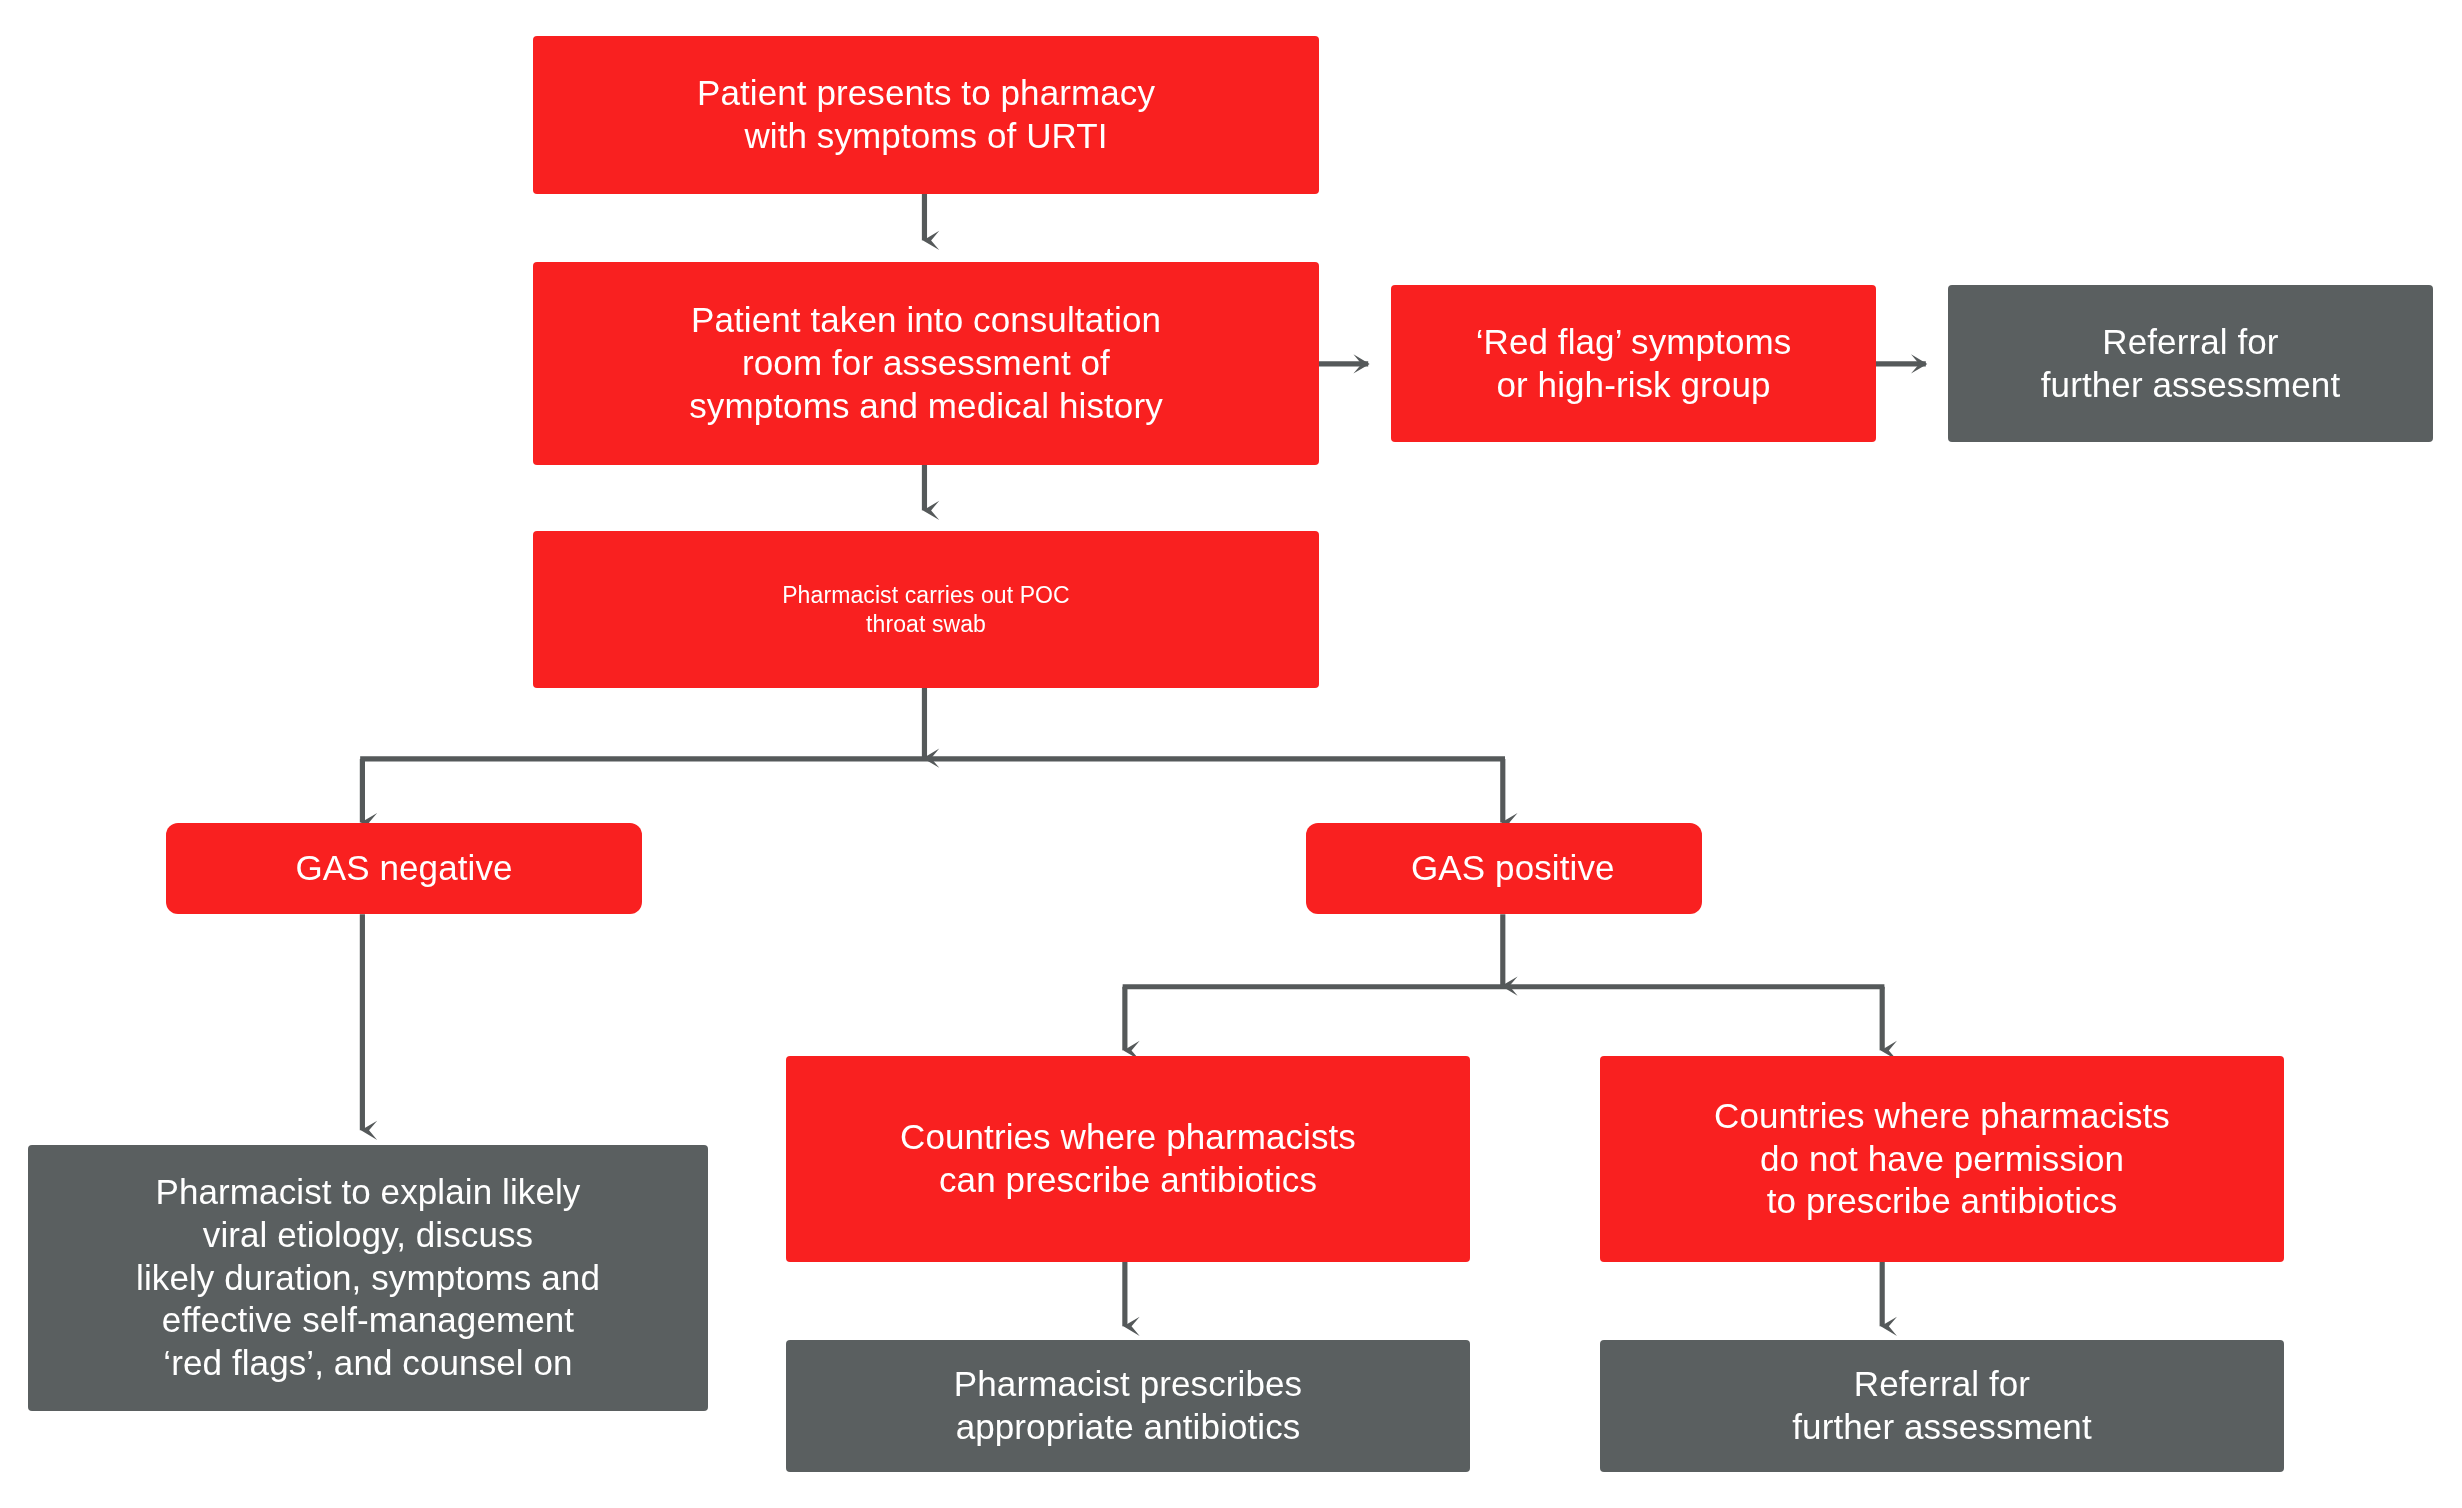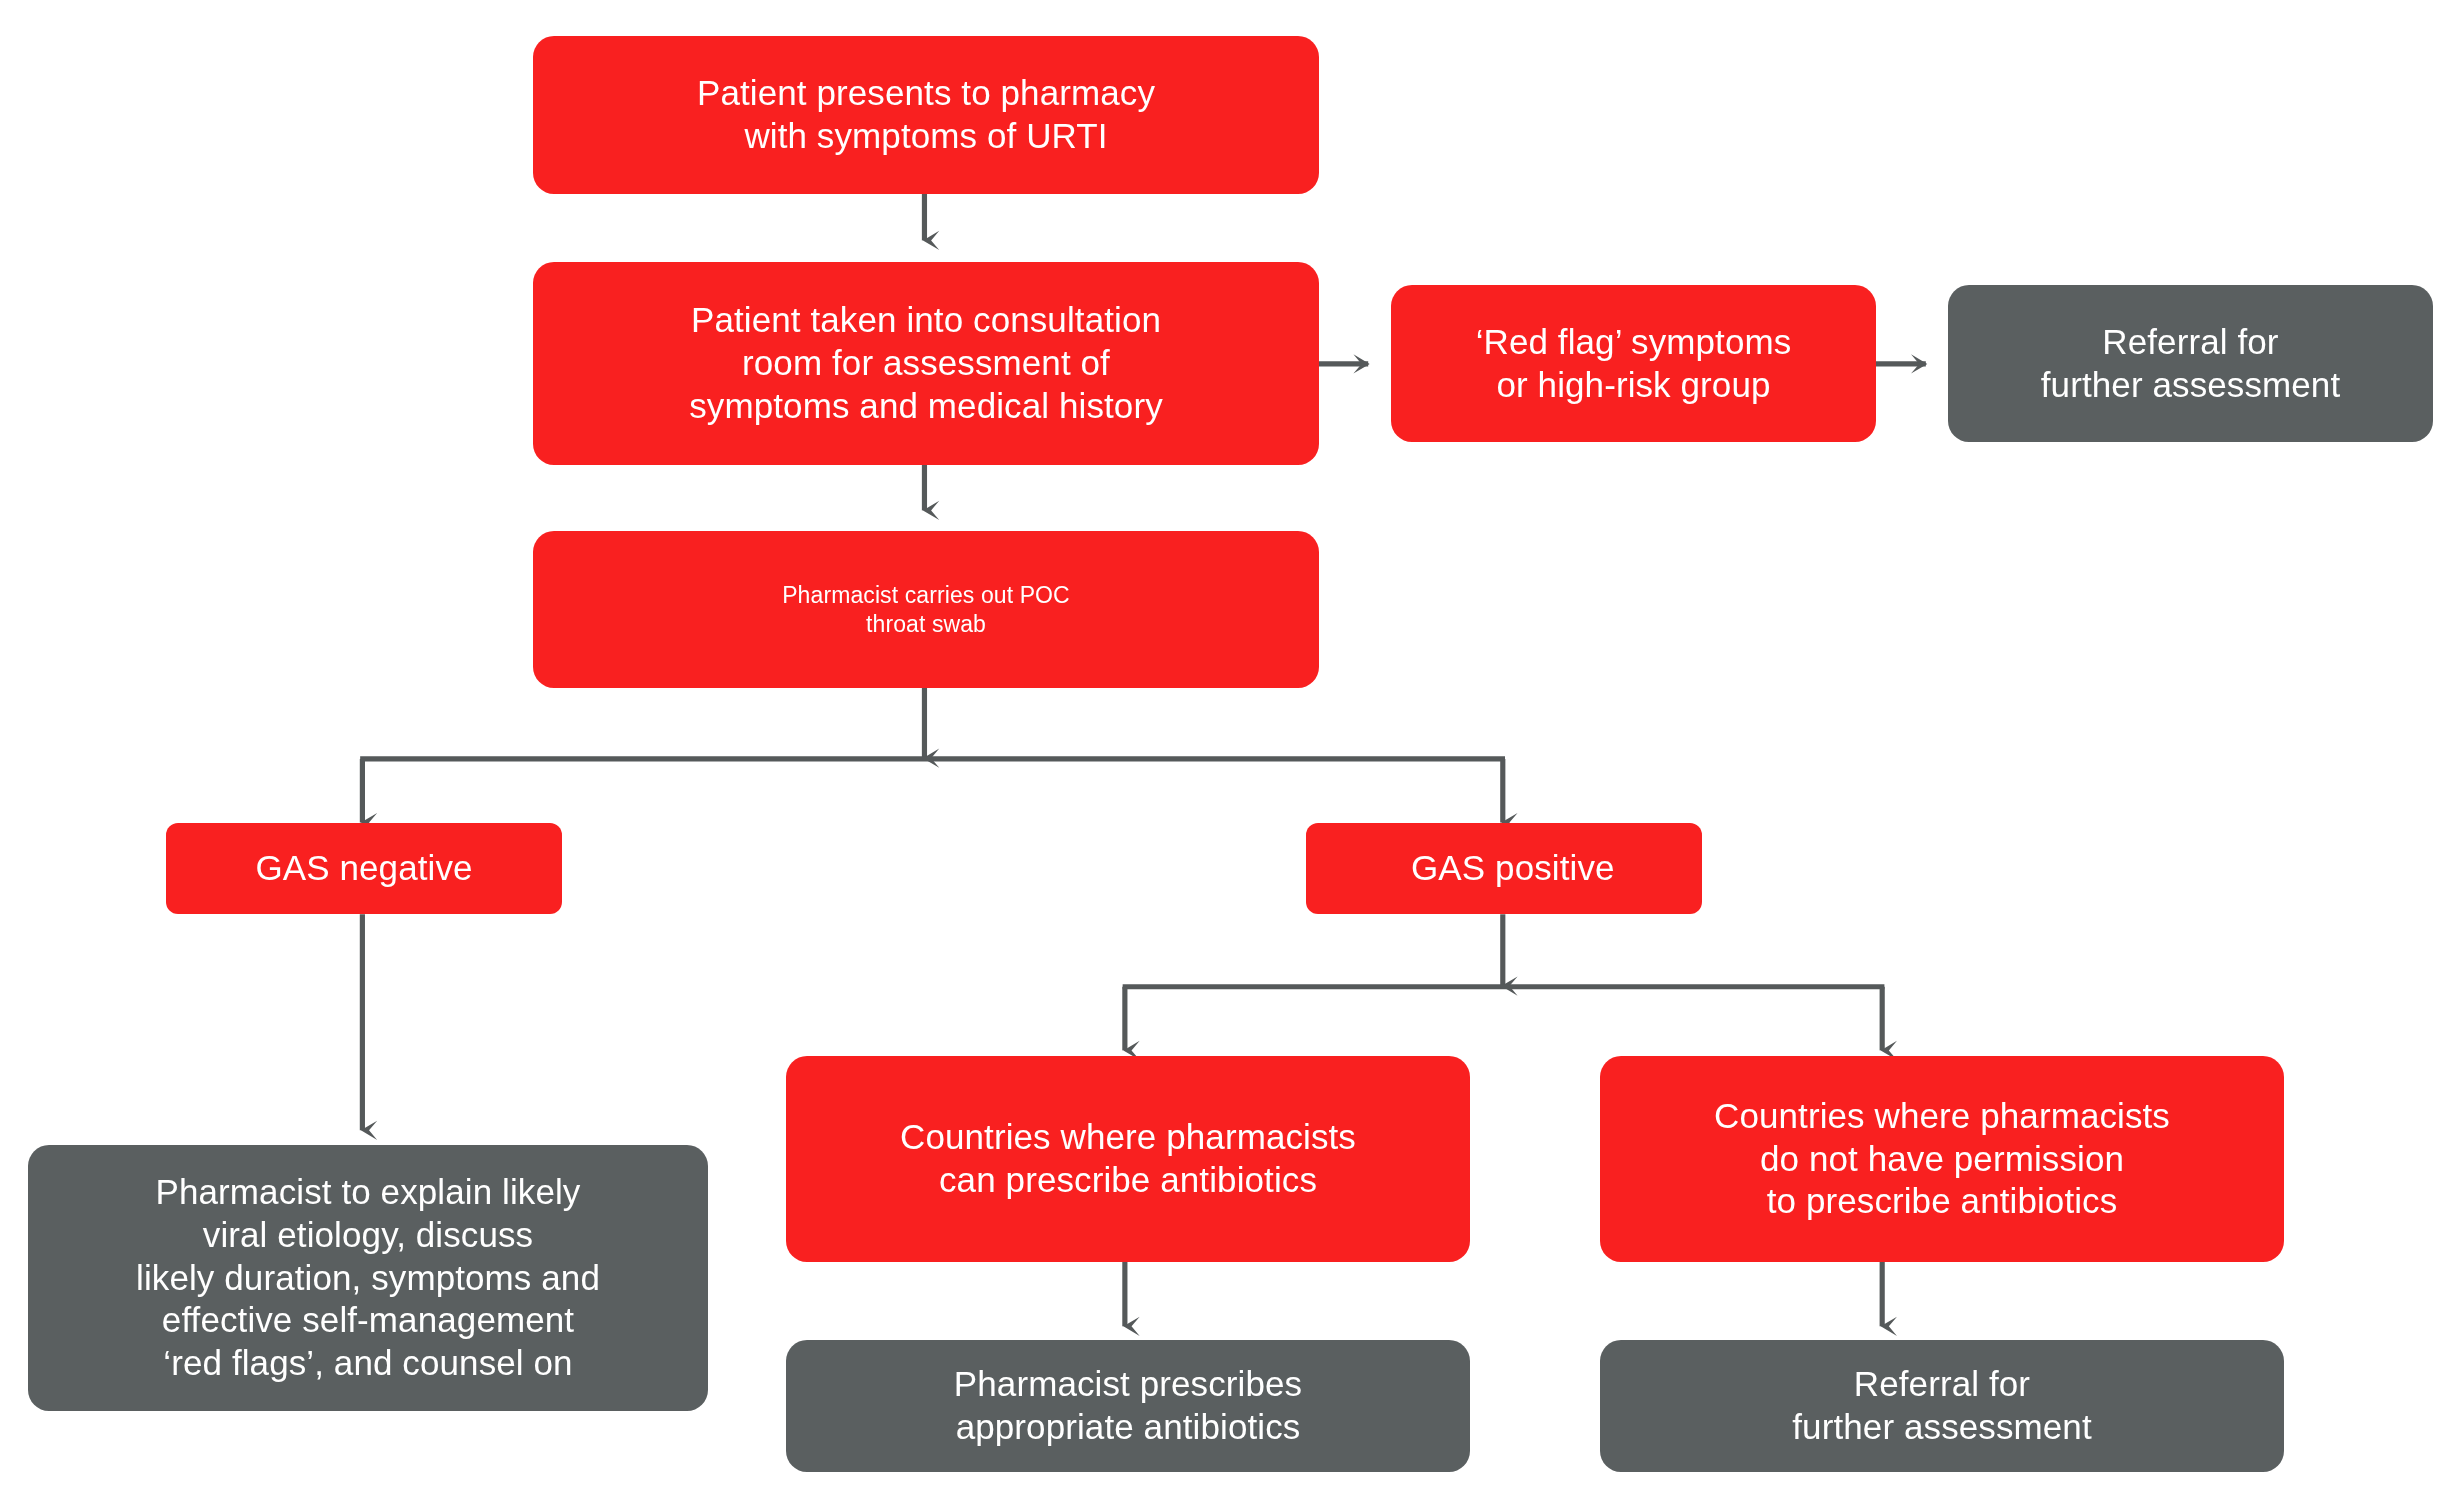--- a/index.html
+++ b/index.html
@@ -28,21 +28,21 @@
     pointer-events: none;
   }
   .node {
     position: absolute;
     box-sizing: border-box;
     display: flex;
     align-items: center;
     justify-content: center;
     text-align: center;
     color: #ffffff;
-    border-radius: 21px;
+    border-radius: 4px;
     line-height: 1.22;
     padding: 3px 10.4px;
     letter-spacing: 0.1px;
   }
   .node .lines {
     width: 100%;
   }
   .node .ln {
     display: block;
     white-space: nowrap;
@@ -122,21 +122,21 @@
     </div>
   </div>
 
   <div class="node node-red" style="left:533px; top:531px; width:786px; height:157px; font-size:23px;">
     <div class="lines">
       <span class="ln">Pharmacist carries out POC</span>
       <span class="ln">throat swab</span>
     </div>
   </div>
 
-  <div class="node node-red" style="left:166px; top:823px; width:396px; height:91px; font-size:35px; border-radius:12px;">
+  <div class="node node-red" style="left:166px; top:823px; width:476px; height:91px; font-size:35px; border-radius:12px;">
     <div class="lines">
       <span class="ln">GAS negative</span>
     </div>
   </div>
 
   <div class="node node-red" style="left:1306px; top:823px; width:396px; height:91px; font-size:35px; border-radius:12px;padding-left:28px;">
     <div class="lines">
       <span class="ln">GAS positive</span>
     </div>
   </div>

